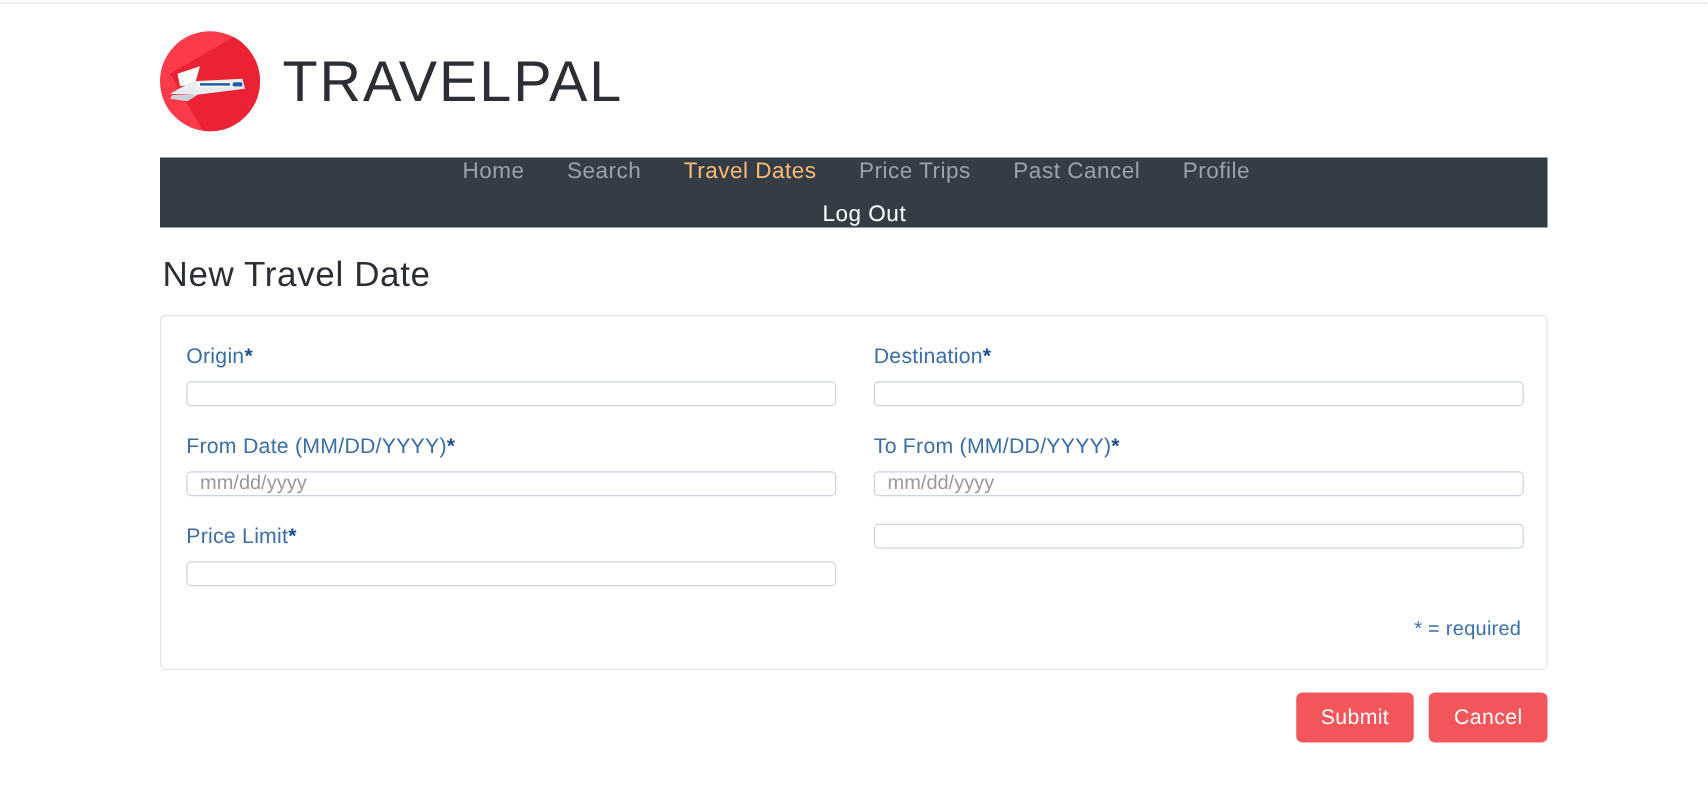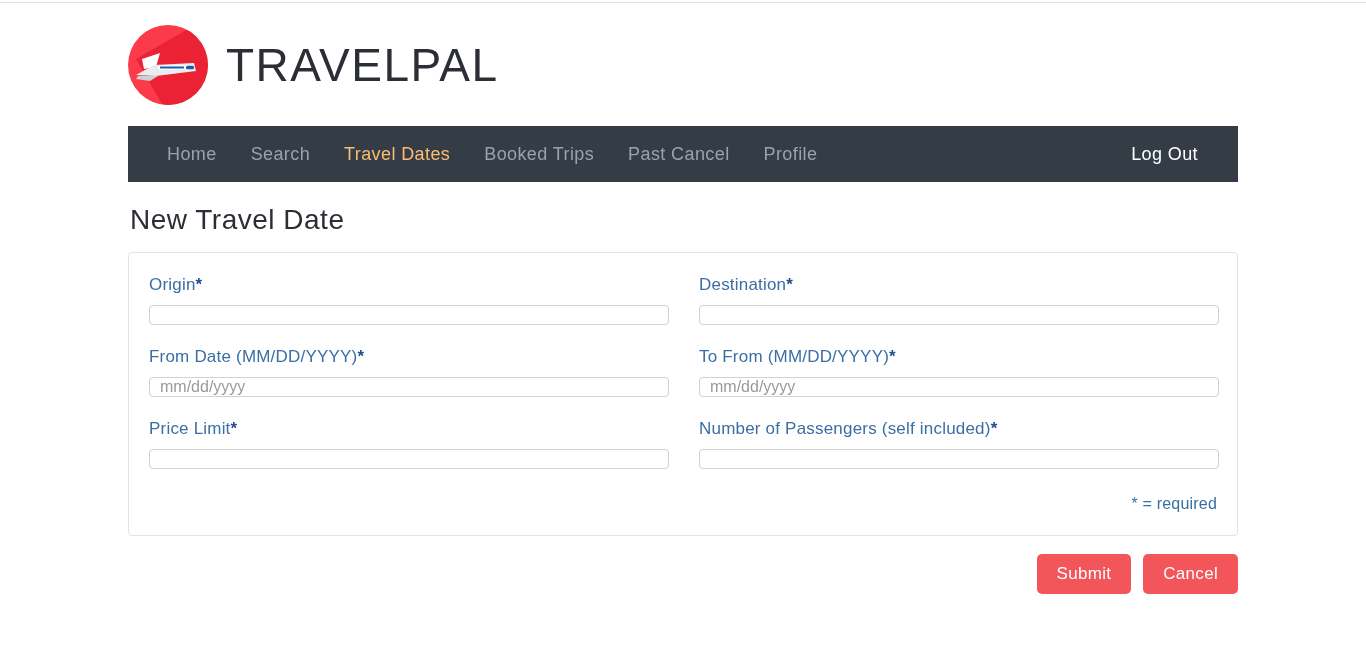--- a/index.html
+++ b/index.html
@@ -71,22 +71,23 @@
     margin-left: 18px;
     white-space: nowrap;
   }
 
   
   .navbar {
     background: #343d46;
     height: 56px;
     display: flex;
     align-items: center;
-    padding: 0 36px 0 22px;
-    box-sizing: border-box;
+    padding: 0 18px 0 22px;
+    box-sizing: border-box;
+    flex-direction: column;
   }
   .nav-links {
     display: flex;
     align-items: center;
     gap: 0px;
   }
   .nav-link {
     color: #9aa2ab;
     font-size: 18px;
     font-weight: 300;
@@ -213,21 +214,21 @@
       </svg>
     </div>
     <div class="brand-name">TRAVELPAL</div>
   </div>
 
   <div class="navbar">
     <div class="nav-links">
       <a class="nav-link" href="#">Home</a>
       <a class="nav-link" href="#">Search</a>
       <a class="nav-link active" href="#">Travel Dates</a>
-      <a class="nav-link" href="#">Booked Trips</a>
+      <a class="nav-link" href="#">Price Trips</a>
       <a class="nav-link" href="#">Past Cancel</a>
       <a class="nav-link" href="#">Profile</a>
     </div>
     <div class="nav-spacer"></div>
     <a class="nav-logout" href="#">Log Out</a>
   </div>
 
   <h1 class="page-title">New Travel Date</h1>
 
   <div class="card">
@@ -252,21 +253,20 @@
         <label class="field-label"><span>To From (MM/DD/YYYY)</span><span class="req">*</span></label>
         <input class="field-input" type="text" placeholder="mm/dd/yyyy" style="">
       </div>
 
       <div class="field">
         <label class="field-label"><span>Price Limit</span><span class="req">*</span></label>
         <input class="field-input" type="text" placeholder="" style="">
       </div>
 
       <div class="field">
-        <label class="field-label"><span>Number of Passengers (self included)</span><span class="req">*</span></label>
         <input class="field-input" type="text" placeholder="" style="">
       </div>
 
     </div>
     <div class="required-note">* = required</div>
   </div>
 
   <div class="actions">
     <button class="btn">Submit</button>
     <button class="btn">Cancel</button>

